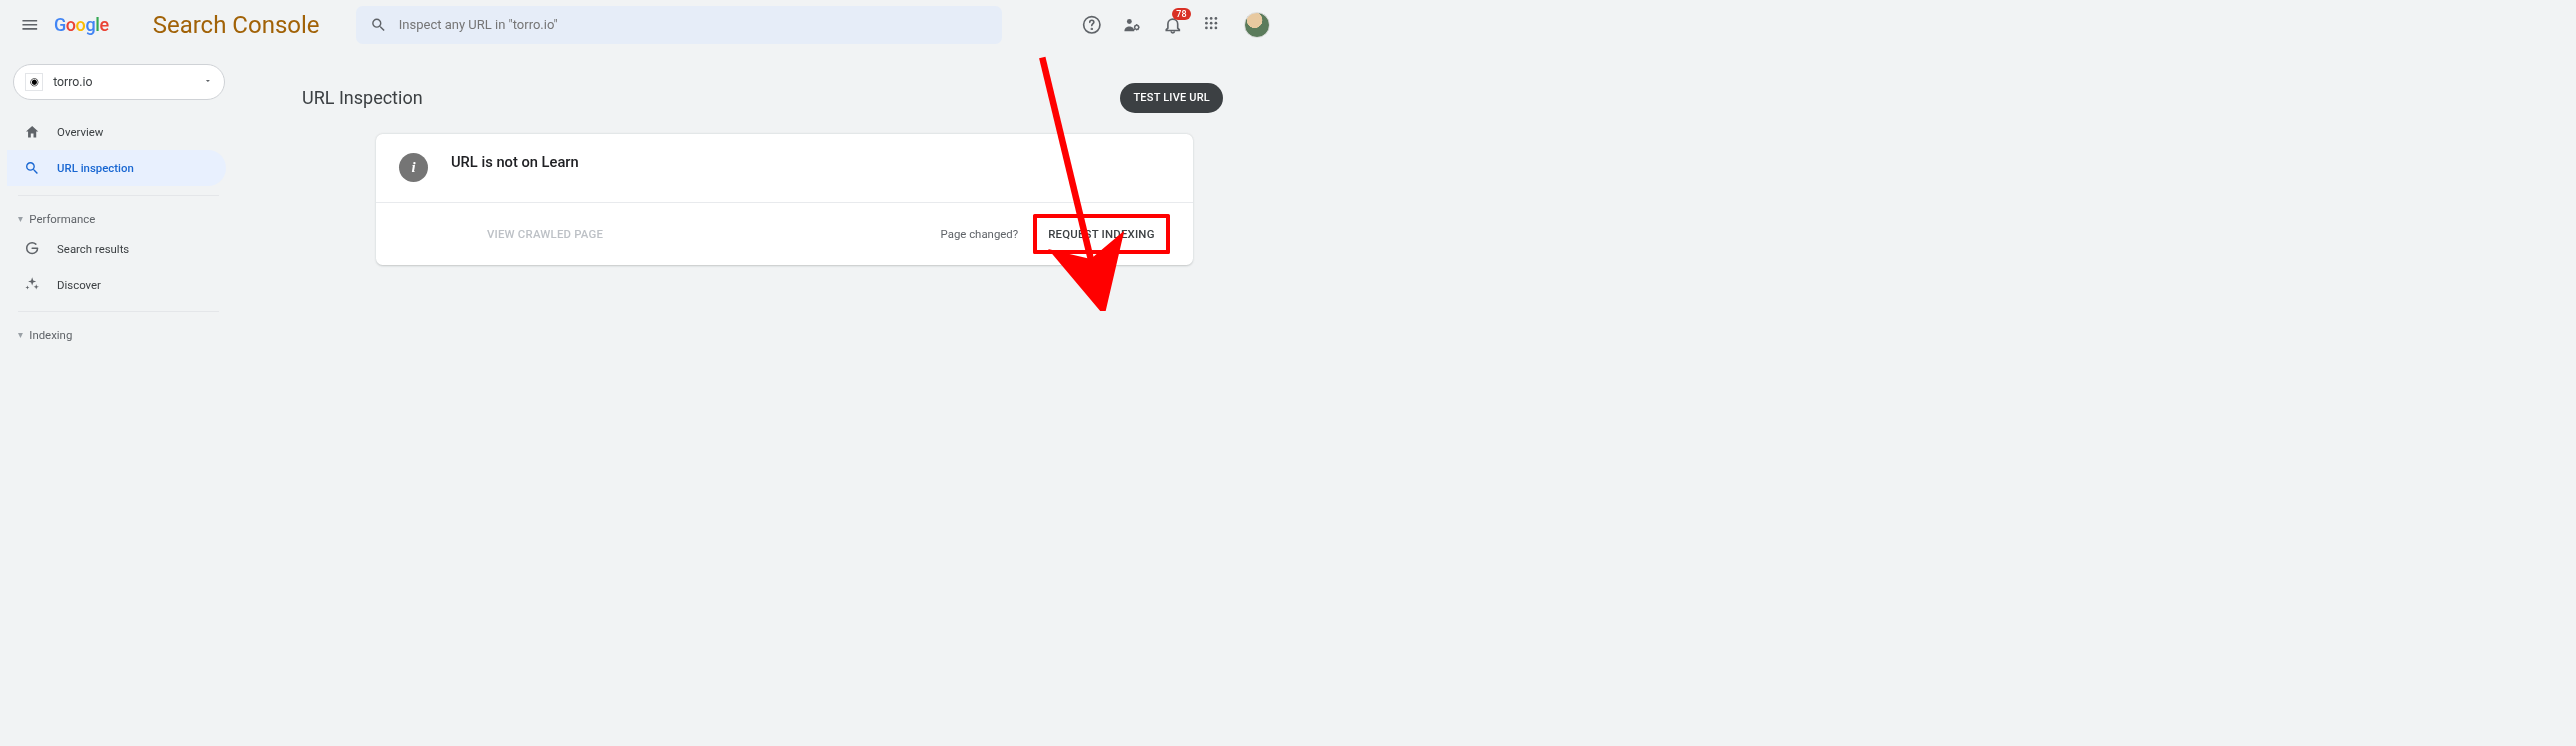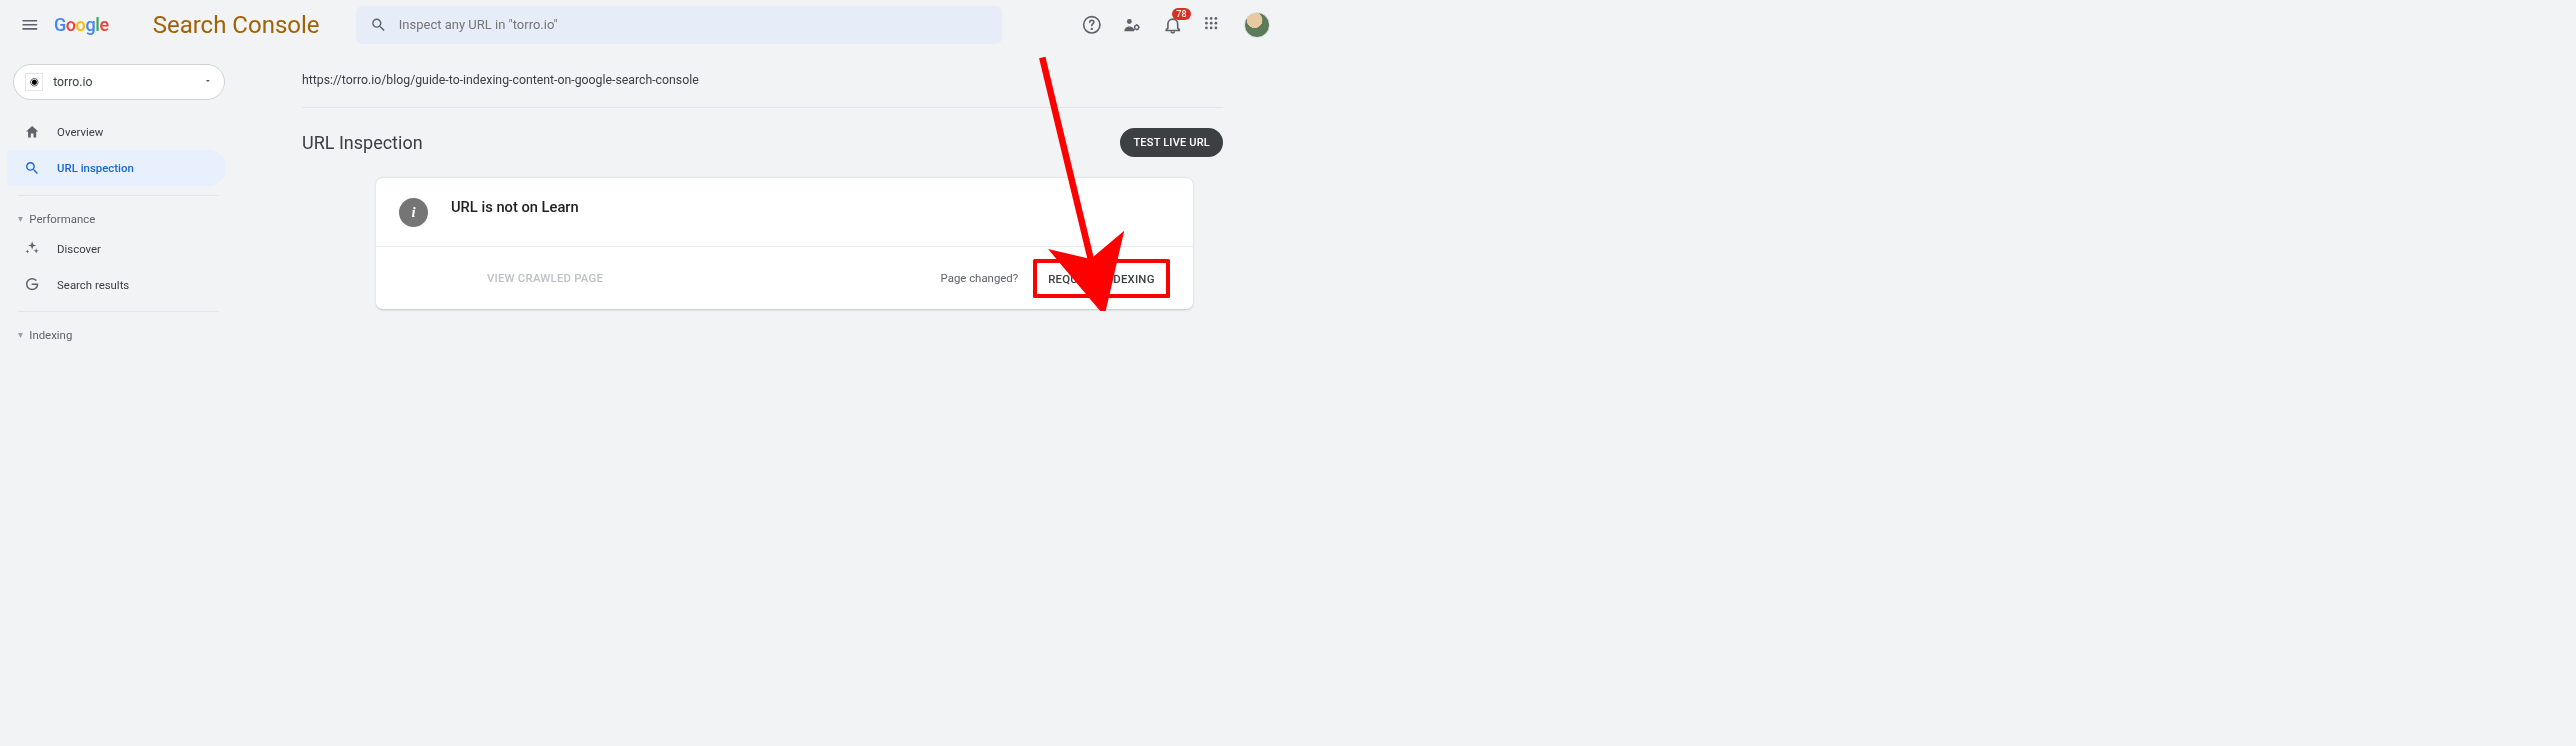--- a/index.html
+++ b/index.html
@@ -146,45 +146,44 @@
   </div>
 
   <div class="nav-divider"></div>
 
   <div class="nav-section">
     <span class="chev">▾</span>
     <span>Performance</span>
   </div>
   <div class="nav-item">
     <span class="nav-icon">
+      <svg viewBox="0 0 24 24" width="16.3" height="16.3" fill="none" stroke="#5f6368" stroke-width="2.2">
+          <path d="M20 12c0 4.4-3.6 8-8 8s-8-3.6-8-8 3.6-8 8-8c2.1 0 4 .8 5.4 2.1M12 12h8" stroke-linecap="round"></path>
+        </svg>
+    </span>
+    <span>Search results</span>
+  </div>
+  <div class="nav-item">
+    <span class="nav-icon">
       <svg viewBox="0 0 24 24" width="16.3" height="16.3" fill="#5f6368">
           <path d="M12 2l1.5 4.5L18 8l-4.5 1.5L12 14l-1.5-4.5L6 8l4.5-1.5L12 2zm6 10l1 3 3 1-3 1-1 3-1-3-3-1 3-1 1-3zM5 14l.8 2.2L8 17l-2.2.8L5 20l-.8-2.2L2 17l2.2-.8L5 14z"></path>
         </svg>
     </span>
     <span>Discover</span>
-  </div>
-  <div class="nav-item">
-    <span class="nav-icon">
-      <svg viewBox="0 0 24 24" width="16.3" height="16.3" fill="none" stroke="#5f6368" stroke-width="2.2">
-          <path d="M20 12c0 4.4-3.6 8-8 8s-8-3.6-8-8 3.6-8 8-8c2.1 0 4 .8 5.4 2.1M12 12h8" stroke-linecap="round"></path>
-        </svg>
-    </span>
-    <span>Search results</span>
   </div>
 
   <div class="nav-divider"></div>
 
   <div class="nav-section">
     <span class="chev">▾</span>
     <span>Indexing</span>
   </div>
 </div>
 
 <div class="main">
-  <div class="url-line">https://torro.io/blog/guide-to-indexing-content-on-google-search-console</div>
 
   <div class="section-head">
     <h1 class="section-title">URL Inspection</h1>
     <button class="btn-test">TEST LIVE URL</button>
   </div>
 
   <div class="card">
     <div class="card-top">
       <div class="status-dot">i</div>
       <div>

